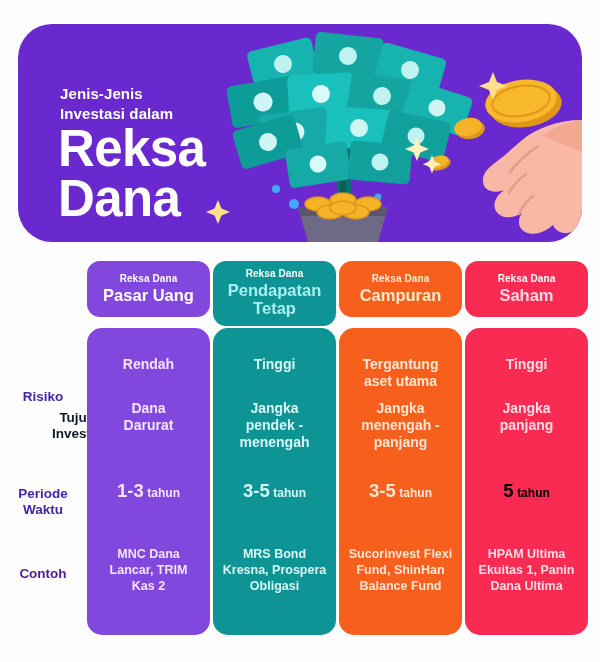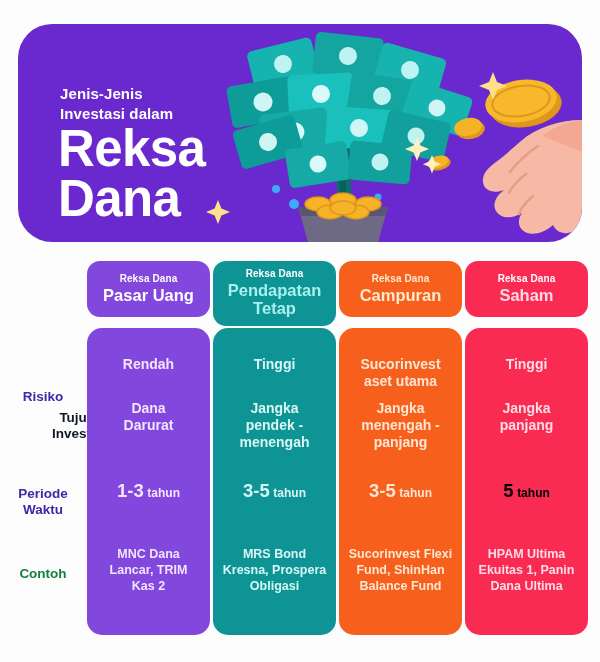--- a/index.html
+++ b/index.html
@@ -208,21 +208,21 @@
         <span>Risiko</span>
       </div>
       <div class="rowlabel rl1" style="color: #0f172a; margin-left: 38px;">
         <span>Tujuan</span><br>
         <span>Investasi</span>
       </div>
       <div class="rowlabel rl2" style="color: rgb(66, 38, 166);">
         <span>Periode</span><br>
         <span>Waktu</span>
       </div>
-      <div class="rowlabel rl3" style="color: #15803d;">
+      <div class="rowlabel rl3" style="color: #4c1d95;">
         <span>Contoh</span>
       </div>
     </div>
 
     <div class="col c0">
       <div class="head" style="background: rgb(130, 71, 220);">
         <span class="head-sub" style="color: rgb(255, 255, 255);">Reksa Dana</span>
         <span class="head-main" style="color: rgb(255, 255, 255);">Pasar Uang</span>
       </div>
       <div class="body" style="background: rgb(130, 71, 220);">
@@ -271,21 +271,21 @@
       </div>
     </div>
 
     <div class="col c2">
       <div class="head" style="background: rgb(247, 95, 28);">
         <span class="head-sub" style="color: rgb(255, 233, 207);">Reksa Dana</span>
         <span class="head-main" style="color: rgb(255, 233, 207);">Campuran</span>
       </div>
       <div class="body" style="background: rgb(247, 95, 28);">
         <div class="cell cell-risiko" style="color: rgb(255, 230, 210);">
-          <span>Sucorinvest</span><br>
+          <span>Tergantung</span><br>
           <span>aset utama</span>
         </div>
         <div class="cell cell-tujuan" style="color: rgb(255, 230, 210);">
           <span>Jangka</span><br>
           <span>menengah -</span><br>
           <span>panjang</span>
         </div>
         <div class="cell cell-periode" style="color: rgb(255, 230, 210);">
           <span class="big">3-5</span>
           <span class="sm">tahun</span>

